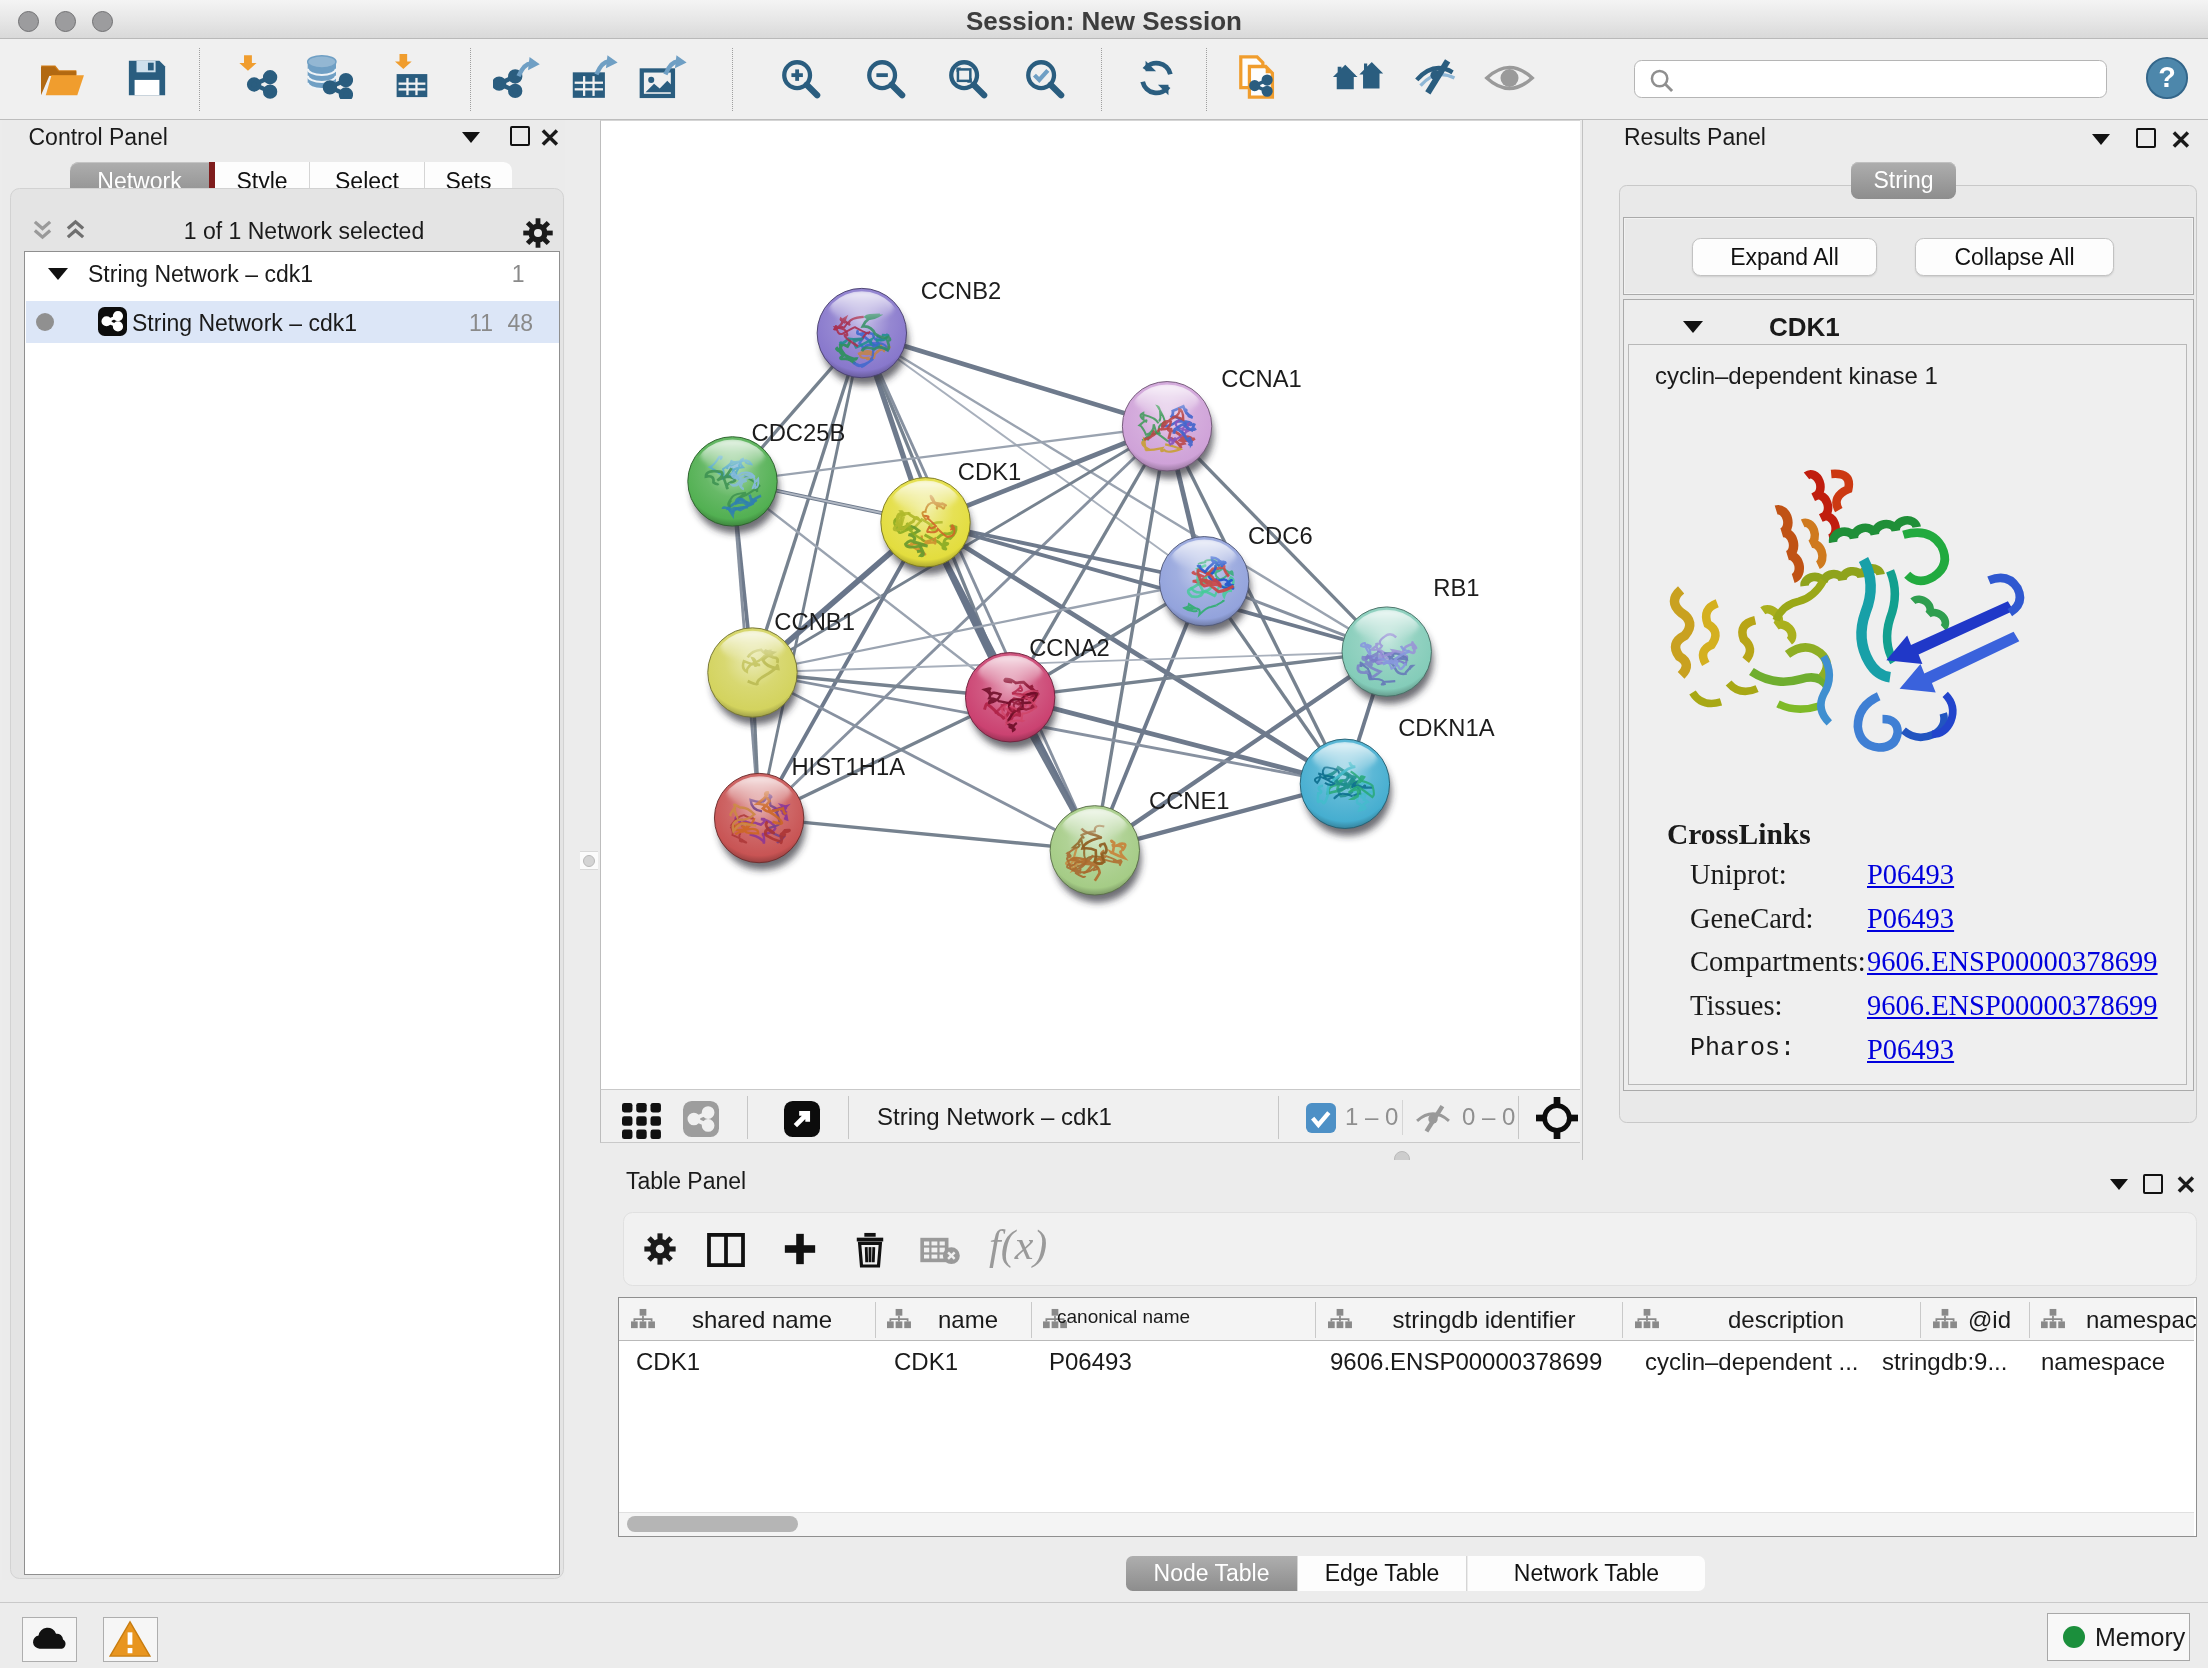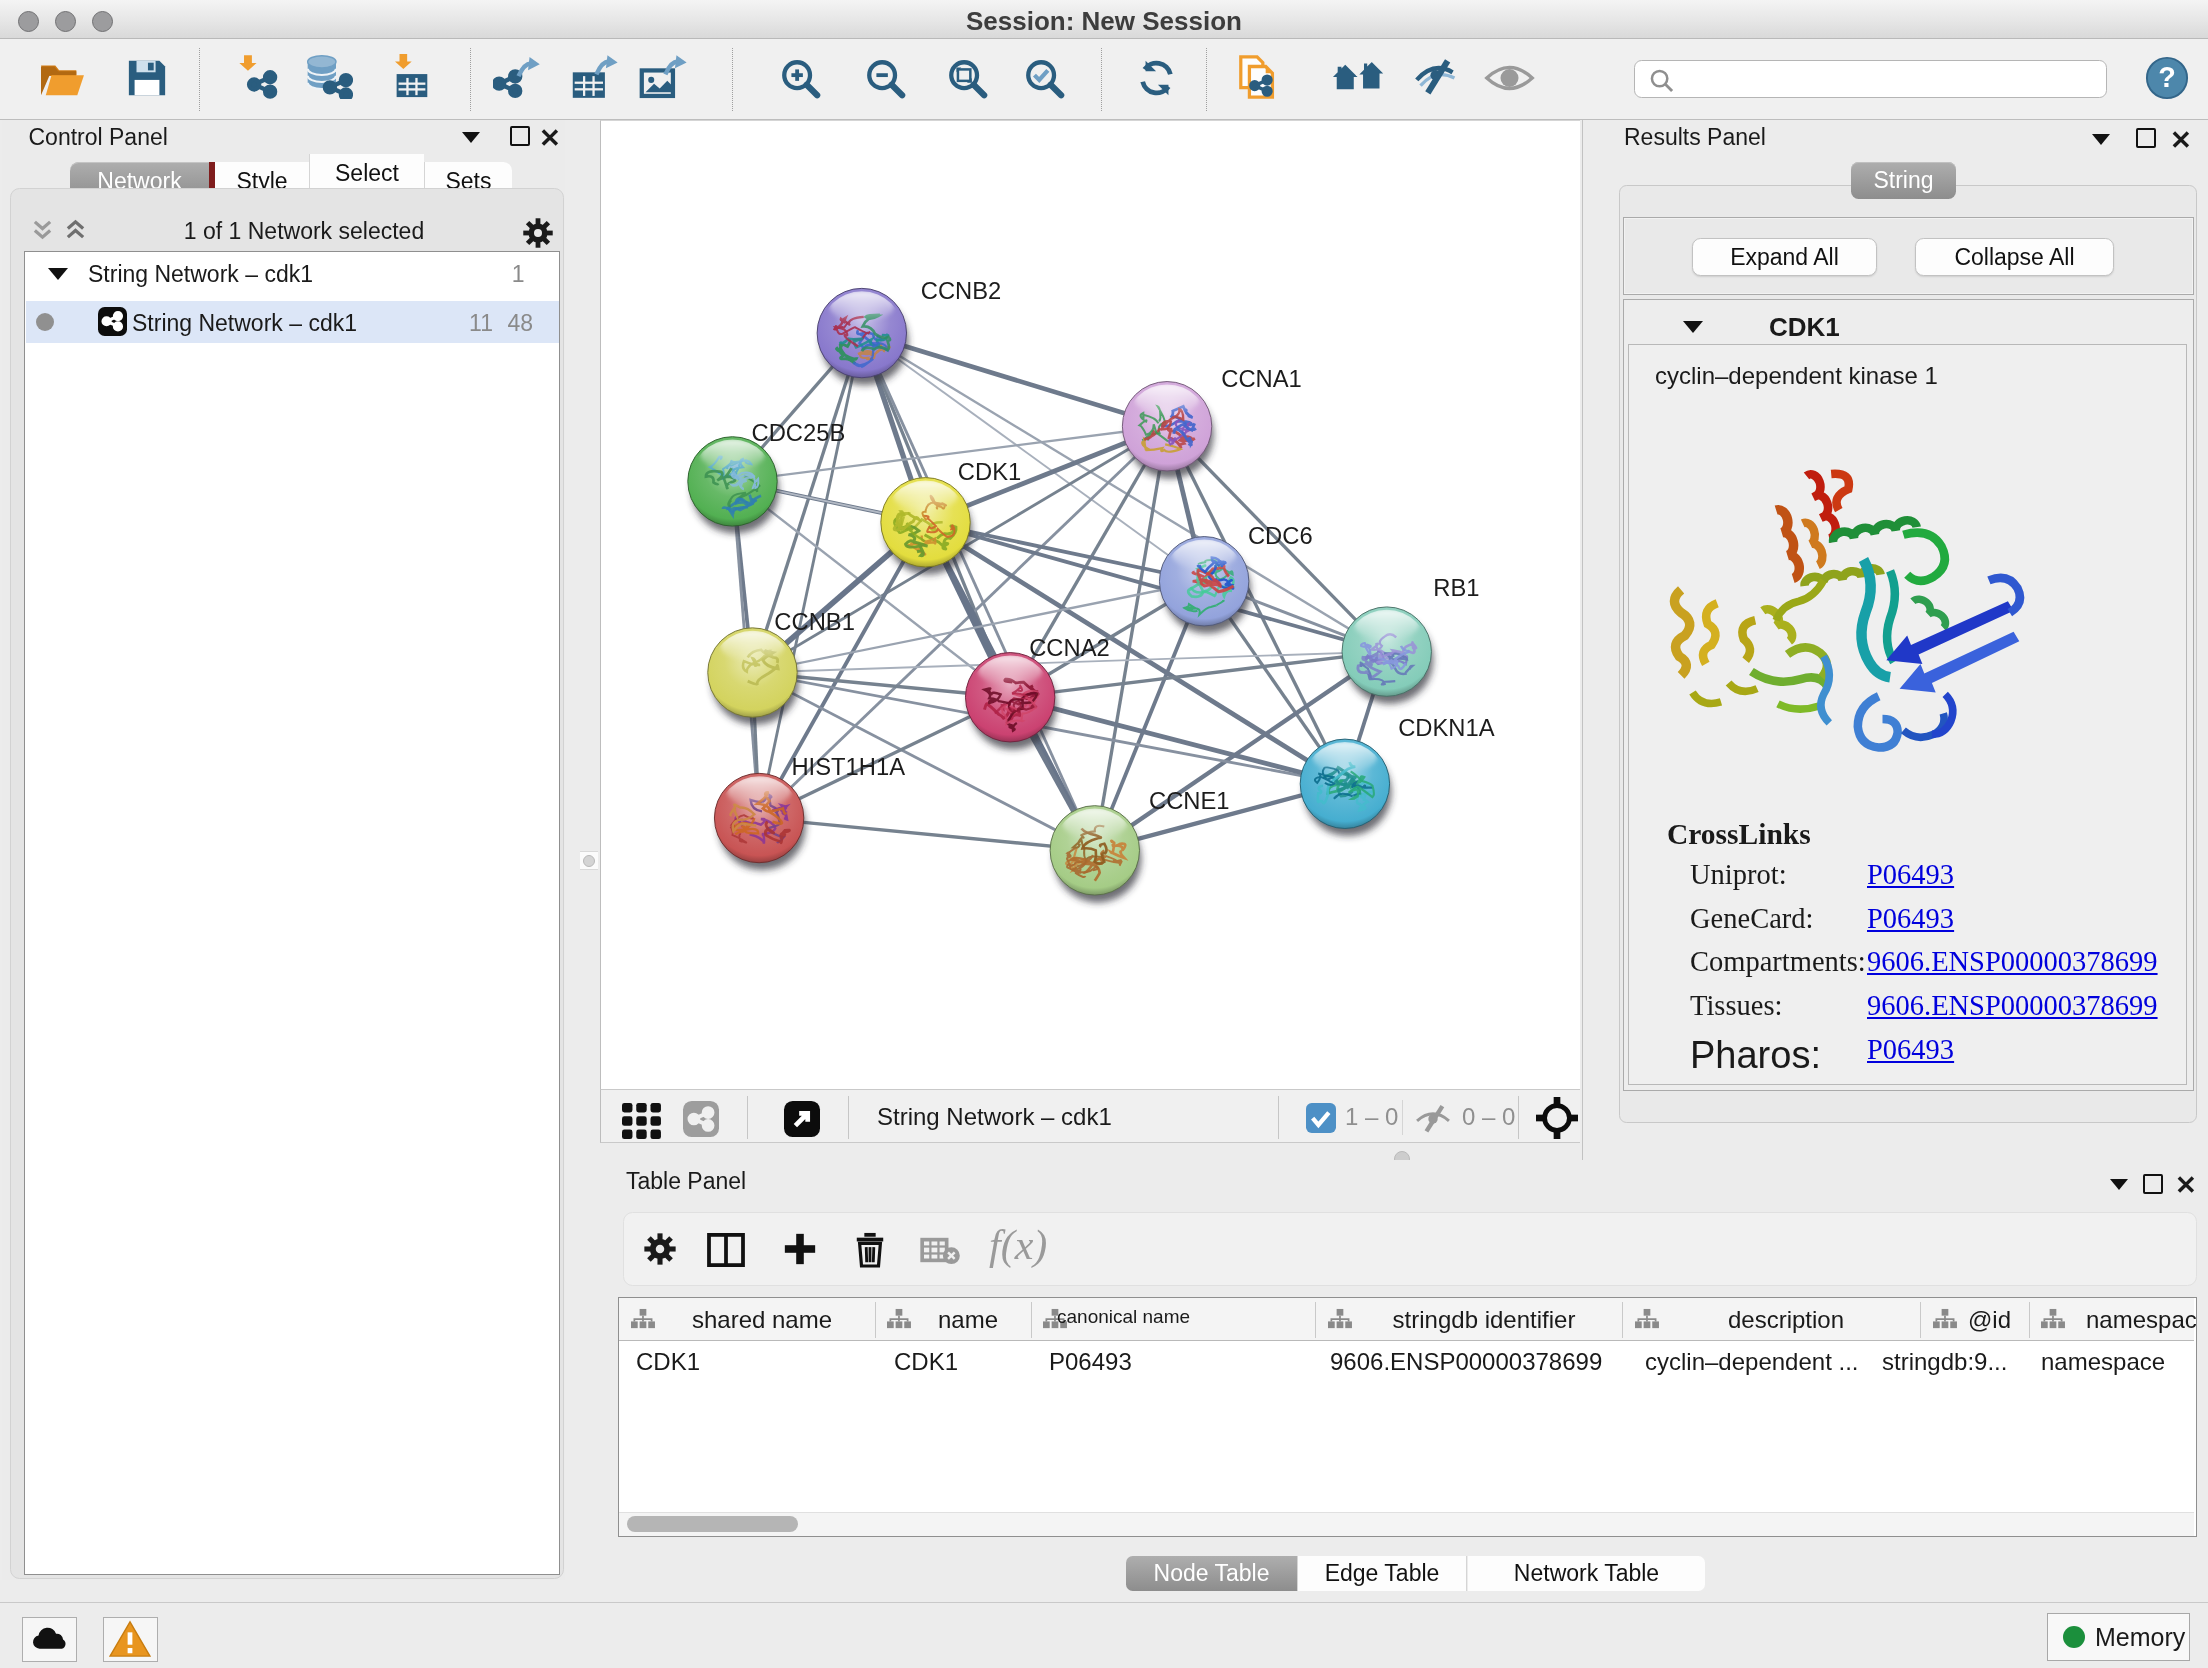--- a/index.html
+++ b/index.html
@@ -155,21 +155,21 @@
       <circle cx="23" cy="23" r="21" fill="#4d87ab" stroke="#33668a" stroke-width="2"></circle>
       <text x="23" y="32" font-size="30" font-weight="bold" fill="#ffffff" text-anchor="middle" font-family="'Liberation Sans',sans-serif">?</text>
     </svg></div>
 <div class="abs" style="left:1.9px;top:120px;width:563px;height:1460px;background:#ebebeb"></div>
 <div class="txt" style="left:28.5px;top:124px;font-size:23px">Control Panel</div>
 <div class="abs" style="left:462px;top:132px;width:0;height:0;border-left:9.5px solid transparent;border-right:9.5px solid transparent;border-top:11.4px solid #111"></div>
 <div class="abs" style="left:510px;top:126px;width:20px;height:20px;border:2.4px solid #111;border-radius:1.9px"></div>
 <div class="txt" style="left:539px;top:123px;font-size:26px;font-weight:bold">✕</div>
 <div class="graybtn" style="left:70px;top:162px;width:139px;height:38px;border-radius:8.6px 0 0 8.6px;font-size:23px;line-height:38px;box-shadow:inset 0 1px 0 #c4c4c4">Network</div>
 <div class="whitebtn" style="left:209px;top:162px;width:100px;height:38px;font-size:23px;line-height:38px;border-left:6px solid #7f1d1d">Style</div>
-<div class="whitebtn" style="left:309px;top:154px;width:115px;height:38px;font-size:23px;line-height:38px;border-left:1px solid #d5d5d5">Select</div>
+<div class="whitebtn" style="left:309px;top:162px;width:115px;height:38px;font-size:23px;line-height:38px;border-left:1px solid #d5d5d5">Select</div>
 <div class="whitebtn" style="left:424px;top:162px;width:88px;height:38px;border-radius:0 8.6px 8.6px 0;font-size:23px;line-height:38px;border-left:1px solid #d5d5d5">Sets</div>
 <div class="abs" style="left:9.5px;top:188px;width:554px;height:1391px;background:#e4e4e4;border:1px solid #d2d2d2;border-radius:9.5px"></div>
 <div class="abs" style="left:32px;top:219px"><svg width="21" height="21" viewBox="0 0 22 22">
       <path d="M3,3 l8,7 8,-7 M3,12 l8,7 8,-7" fill="none" stroke="#9a9a9a" stroke-width="3.4"></path>
     </svg></div>
 <div class="abs" style="left:65px;top:219px"><svg width="21" height="21" viewBox="0 0 22 22">
       <path d="M3,10 l8,-7 8,7 M3,19 l8,-7 8,7" fill="none" stroke="#6f6f6f" stroke-width="3.4"></path>
     </svg></div>
 <div class="txt" style="left:128px;top:218px;width:352px;text-align:center;font-size:23px">1 of 1 Network selected</div>
 <div class="abs" style="left:522px;top:217px"><svg width="32" height="32" viewBox="0 0 34 34">
@@ -644,21 +644,21 @@
     </svg></div>
 <div class="txt" style="left:1667px;top:818px;font-size:29.5px;font-weight:bold;font-family:'Liberation Serif',serif;">CrossLinks</div>
 <div class="txt" style="left:1690px;top:859px;font-size:28.5px;font-family:'Liberation Serif',serif;">Uniprot:</div>
 <div class="txt" style="left:1867px;top:859px;font-size:28.5px;color:#0000dd;text-decoration:underline;font-family:'Liberation Serif',serif;">P06493</div>
 <div class="txt" style="left:1690px;top:903px;font-size:28.5px;font-family:'Liberation Serif',serif;">GeneCard:</div>
 <div class="txt" style="left:1867px;top:903px;font-size:28.5px;color:#0000dd;text-decoration:underline;font-family:'Liberation Serif',serif;">P06493</div>
 <div class="txt" style="left:1690px;top:946px;font-size:28.5px;font-family:'Liberation Serif',serif;">Compartments:</div>
 <div class="txt" style="left:1867px;top:946px;font-size:28.5px;color:#0000dd;text-decoration:underline;font-family:'Liberation Serif',serif;">9606.ENSP00000378699</div>
 <div class="txt" style="left:1690px;top:990px;font-size:28.5px;font-family:'Liberation Serif',serif;">Tissues:</div>
 <div class="txt" style="left:1867px;top:990px;font-size:28.5px;color:#0000dd;text-decoration:underline;font-family:'Liberation Serif',serif;">9606.ENSP00000378699</div>
-<div class="txt" style="left:1690px;top:1034px;font-size:38px;font-family:Liberation Sans, sans-serif;">Pharos:</div>
+<div class="txt" style="left:1690px;top:1034px;font-size:25px;font-family:Liberation Mono, monospace;">Pharos:</div>
 <div class="txt" style="left:1867px;top:1034px;font-size:28.5px;color:#0000dd;text-decoration:underline;font-family:'Liberation Serif',serif;">P06493</div>
 <div class="abs" style="left:569px;top:1160px;width:1640px;height:422px;background:#ececec"></div>
 <div class="txt" style="left:626px;top:1168px;font-size:23px">Table Panel</div>
 <div class="abs" style="left:2110px;top:1179px;width:0;height:0;border-left:9.5px solid transparent;border-right:9.5px solid transparent;border-top:11.4px solid #111"></div>
 <div class="abs" style="left:2143px;top:1174px;width:20px;height:20px;border:2.4px solid #111;border-radius:1.9px"></div>
 <div class="txt" style="left:2175px;top:1170px;font-size:26px;font-weight:bold">✕</div>
 <div class="abs" style="left:623px;top:1212px;width:1574px;height:74px;background:#f1f1f1;border-radius:9.5px;border:1px solid #e0e0e0"></div>
 <div class="abs" style="left:643px;top:1232px"><svg width="34" height="34" viewBox="0 0 36 36">
       <rect x="15.3" y="1.4399999999999977" width="5.3999999999999995" height="7.9200000000000035" fill="#1a1a1a" transform="rotate(0 18.0 18.0)"></rect>
       <rect x="15.3" y="1.4399999999999977" width="5.3999999999999995" height="7.9200000000000035" fill="#1a1a1a" transform="rotate(45 18.0 18.0)"></rect>

